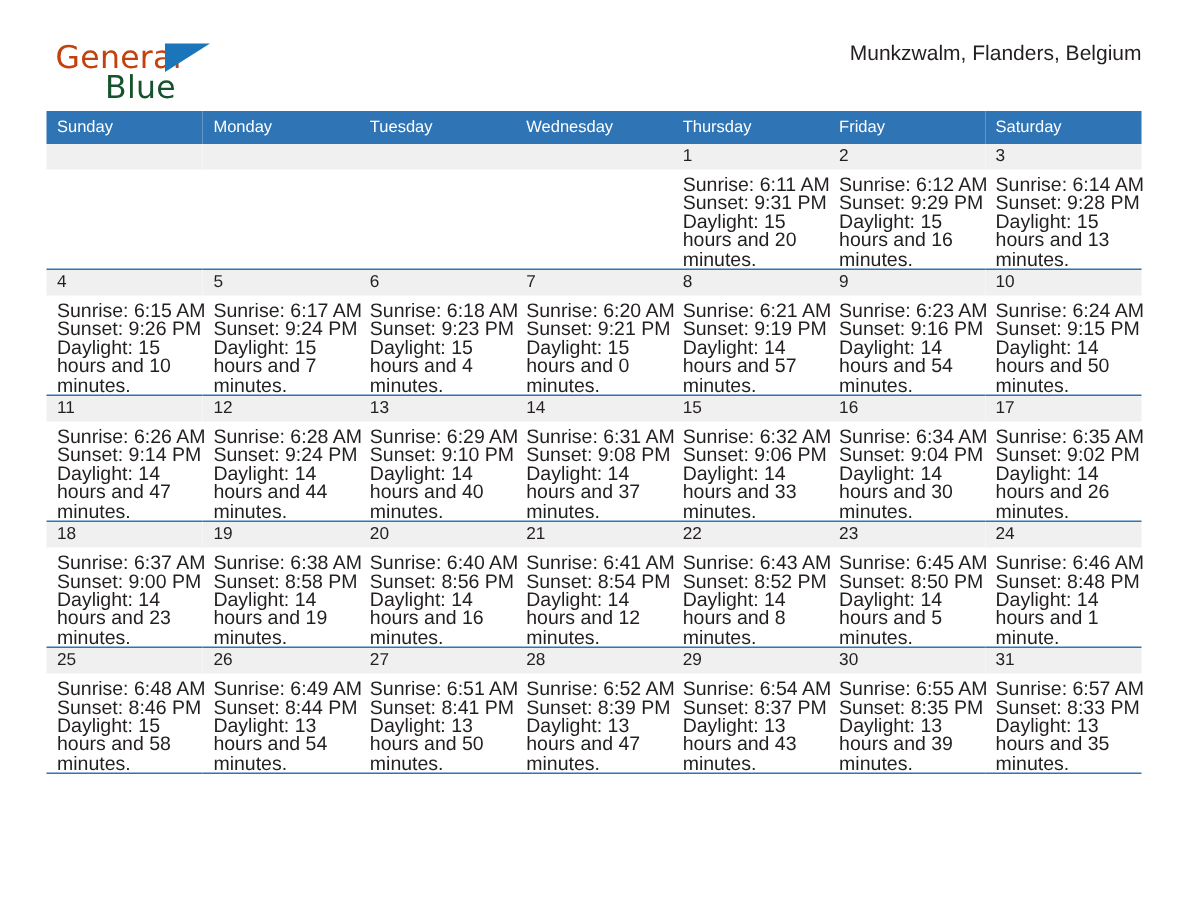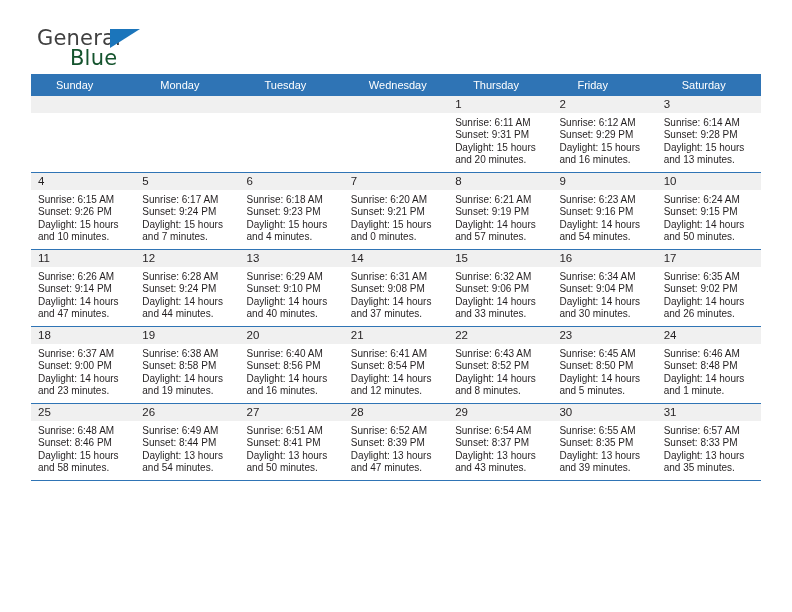--- a/index.html
+++ b/index.html
@@ -33,21 +33,21 @@
     top: 26px;
     width: 180px;
     height: 48px;
   }
   .logo-general {
     position: absolute;
     left: 0;
     top: 0;
     font-size: 21px;
     letter-spacing: 0.2px;
-    color: #404040;
+    color: #c2410c;
     font-family: "DejaVu Sans", sans-serif;
   }
   .logo-triangle {
     position: absolute;
     left: 73px;
     top: 3px;
     width: 0;
     height: 0;
     border-left: 30px solid #1b75bb;
     border-bottom: 19px solid transparent;
@@ -88,21 +88,21 @@
     width: 730px;
     border-collapse: collapse;
     table-layout: fixed;
   }
   .calendar th {
     background: #2f74b5;
     color: #ffffff;
     font-size: 11px;
     font-weight: normal;
     text-align: left;
-    padding: 5px 0 5px 25px;
+    padding: 5px 0 5px 7px;
     height: 10px;
     border: none;
   }
   .calendar td {
     width: 104.28px;
     height: 76px;
     vertical-align: top;
     padding: 0;
     border: none;
     border-bottom: 1px solid #2f74b5;
@@ -114,21 +114,21 @@
   .daynum-band {
     background: #f0f0f0;
     height: 17px;
     line-height: 17px;
     padding-left: 7px;
     font-size: 11.5px;
     color: #231f20;
   }
   .cell-body {
     padding: 4px 6px 0 7px;
-    font-size: 10px;
+    font-size: 13px;
     line-height: 12.4px;
     color: #231f20;
   }
   .cell-body div {
     white-space: nowrap;
   }
   .cell-daylight {
     white-space: normal !important;
   }
   td.empty .daynum-band {
@@ -142,20 +142,21 @@
 
   <div class="header">
 
     <div class="logo">
       <span class="logo-general">General</span>
       <span class="logo-triangle"></span>
       <span class="logo-blue">Blue</span>
     </div>
 
     <div class="title-block">
+      <div class="cal-subtitle">Munkzwalm, Flanders, Belgium</div>
     </div>
 
   </div>
 
   <table class="calendar">
     <thead>
       <tr id="weekday-row">
           <th>Sunday</th>
           <th>Monday</th>
           <th>Tuesday</th>

